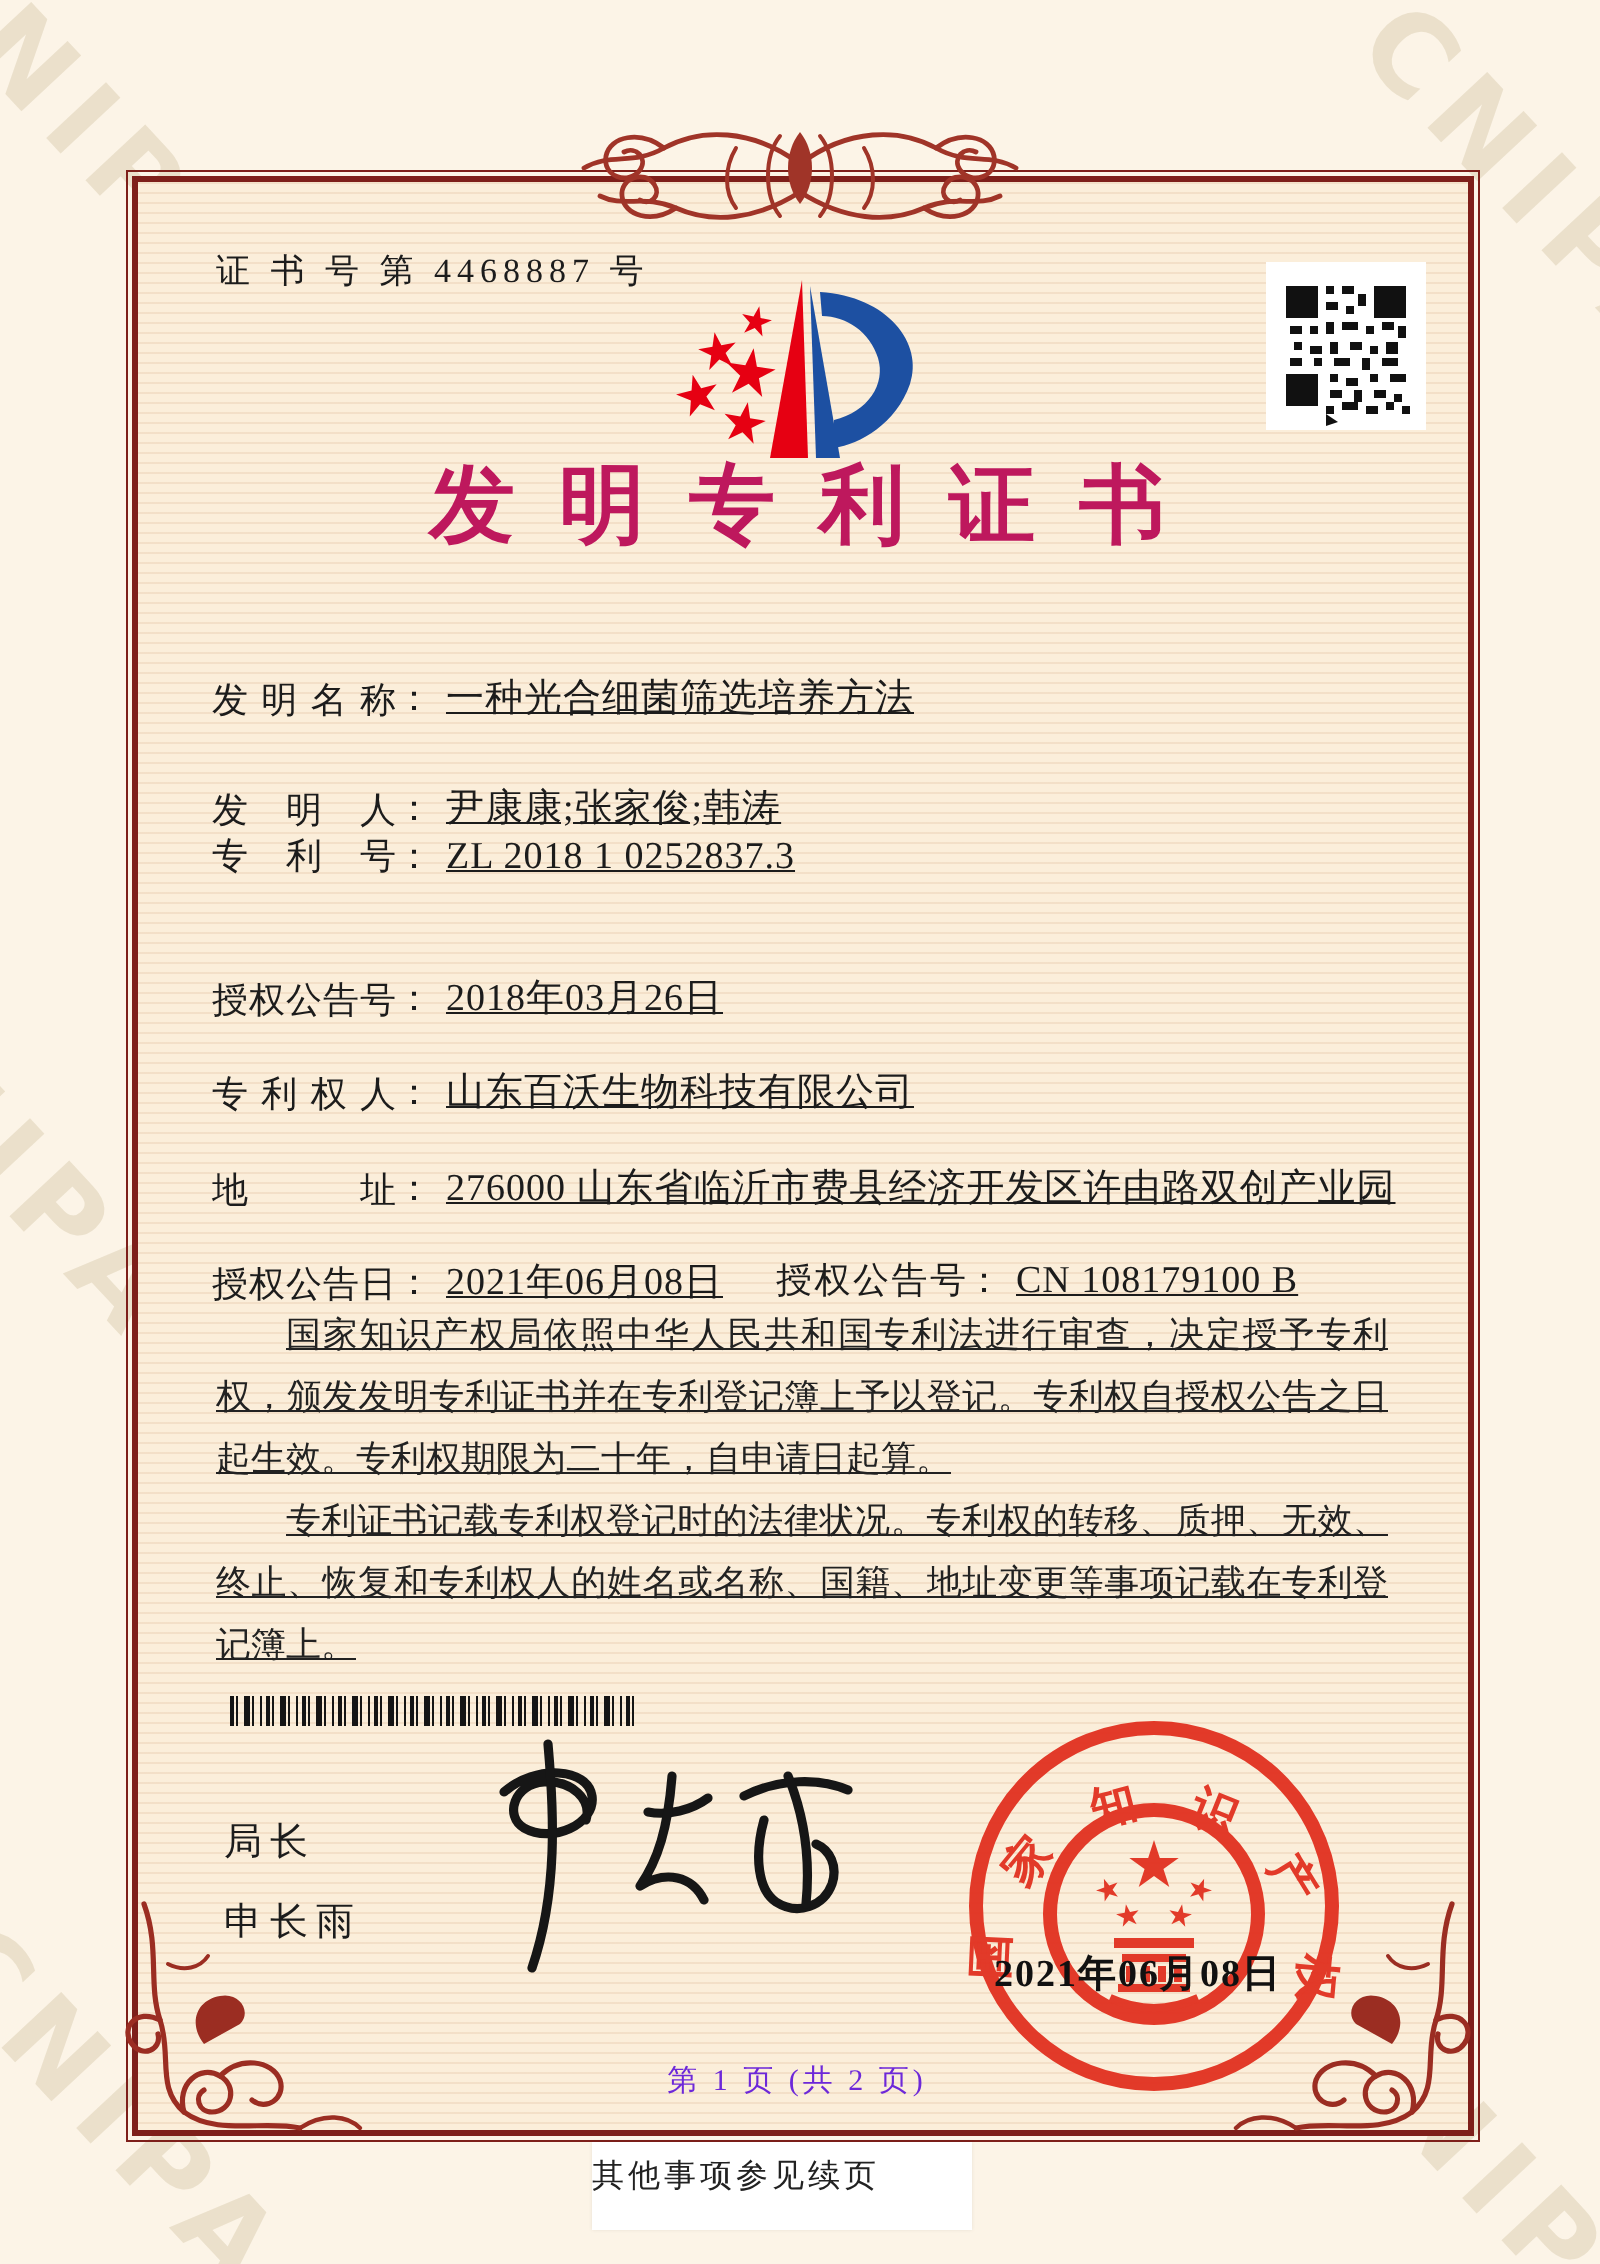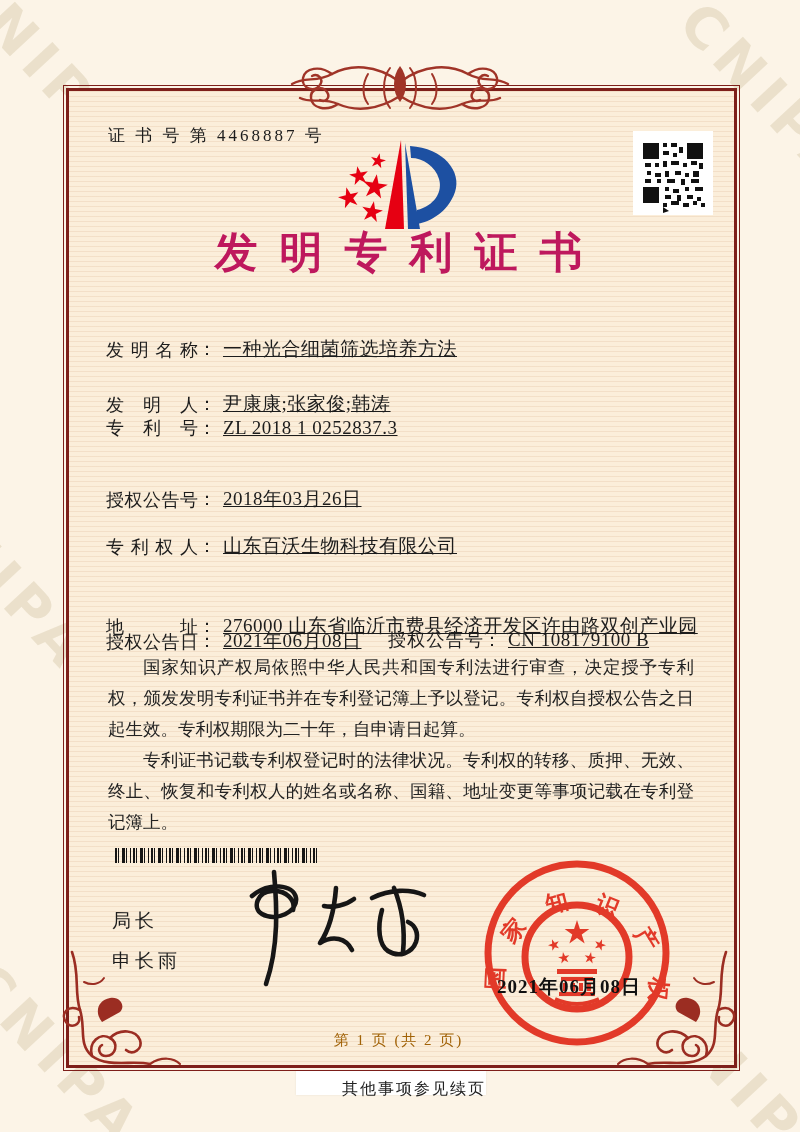--- a/index.html
+++ b/index.html
@@ -43,45 +43,45 @@
     display:inline-block;width:92px;font-size:18px;
     text-align:justify;text-align-last:justify;vertical-align:bottom;
   }
   .fcolon{display:inline-block;margin-right:7px;font-size:18px;}
   .fvalue{font-size:19px;letter-spacing:0.5px;text-decoration:underline;}
   .pair2{position:absolute;left:282px;top:0;}
   .body-text{
     position:absolute;left:108px;top:652px;width:586px;z-index:4;
     font-size:17.5px;line-height:31px;text-align:justify;color:#222;
   }
-  .body-text p{margin:0;text-indent:2em;}
+  .body-text p{margin:0;text-indent:2em;text-decoration:underline;}
   .barcode{
     position:absolute;left:115px;top:848px;width:204px;height:15px;z-index:4;
     background:repeating-linear-gradient(90deg,
       #151515 0 2px,transparent 2px 3px,
       #151515 3px 4px,transparent 4px 7px,
       #151515 7px 10px,transparent 10px 11px,
       #151515 11px 12px,transparent 12px 15px,
       #151515 15px 16px,transparent 16px 18px);
   }
   .signer-title{position:absolute;left:112px;top:908px;font-size:19px;letter-spacing:4px;z-index:4;}
   .signer-name{position:absolute;left:112px;top:948px;font-size:19px;letter-spacing:4px;z-index:4;}
   .signature{position:absolute;left:224px;top:862px;z-index:5;}
   .seal{position:absolute;left:477px;top:853px;z-index:5;opacity:0.96;}
   .seal-date{
     position:absolute;left:497px;top:974px;width:160px;z-index:6;
     font-size:19px;letter-spacing:1px;color:#111;font-weight:bold;white-space:nowrap;
   }
   .page-num{
     position:absolute;left:66px;top:1031px;width:665px;z-index:4;
-    text-align:center;font-size:15px;letter-spacing:2px;color:#a16207;
+    text-align:center;font-size:15px;letter-spacing:2px;color:#6d28d9;
   }
   .cont-note{
-    position:absolute;left:296px;top:1071px;width:190px;height:24px;z-index:4;
-    background:#ffffff;text-align:right;line-height:36px;
+    position:absolute;left:296px;top:1071px;width:190px;height:44px;z-index:4;
+    background:#ffffff;text-align:left;line-height:36px;
     font-size:16px;letter-spacing:2px;color:#222;
     box-shadow:0 0 2px rgba(0,0,0,0.08);
   }
 </style>
 </head>
 <body>
 
 <span class="wm" style="left:40px;top:60px">CNIPA</span>
 <span class="wm" style="left:278px;top:240px">CNIPA</span>
 <span class="wm" style="left:552px;top:405px">CNIPA</span>
@@ -207,21 +207,21 @@
 </div>
 <div class="field-row" style="top:416px">
   <span class="flabel">专利号</span><span class="fcolon">：</span><span class="fvalue">ZL 2018 1 0252837.3</span>
 </div>
 <div class="field-row" style="top:486px">
   <span class="flabel">授权公告号</span><span class="fcolon">：</span><span class="fvalue">2018年03月26日</span>
 </div>
 <div class="field-row" style="top:533px">
   <span class="flabel">专利权人</span><span class="fcolon">：</span><span class="fvalue">山东百沃生物科技有限公司</span>
 </div>
-<div class="field-row" style="top:613px">
+<div class="field-row" style="top:581px">
   <span class="flabel">地址</span><span class="fcolon">：</span><span class="fvalue">276000 山东省临沂市费县经济开发区许由路双创产业园</span>
 </div>
 <div class="field-row" style="top:628px">
   <span class="flabel">授权公告日</span><span class="fcolon">：</span><span class="fvalue">2021年06月08日</span>
   <span class="pair2">
     <span class="flabel" style="width:95px">授权公告号</span><span class="fcolon">：</span><span class="fvalue">CN 108179100 B</span>
   </span>
 </div>
 
 <div class="body-text">

